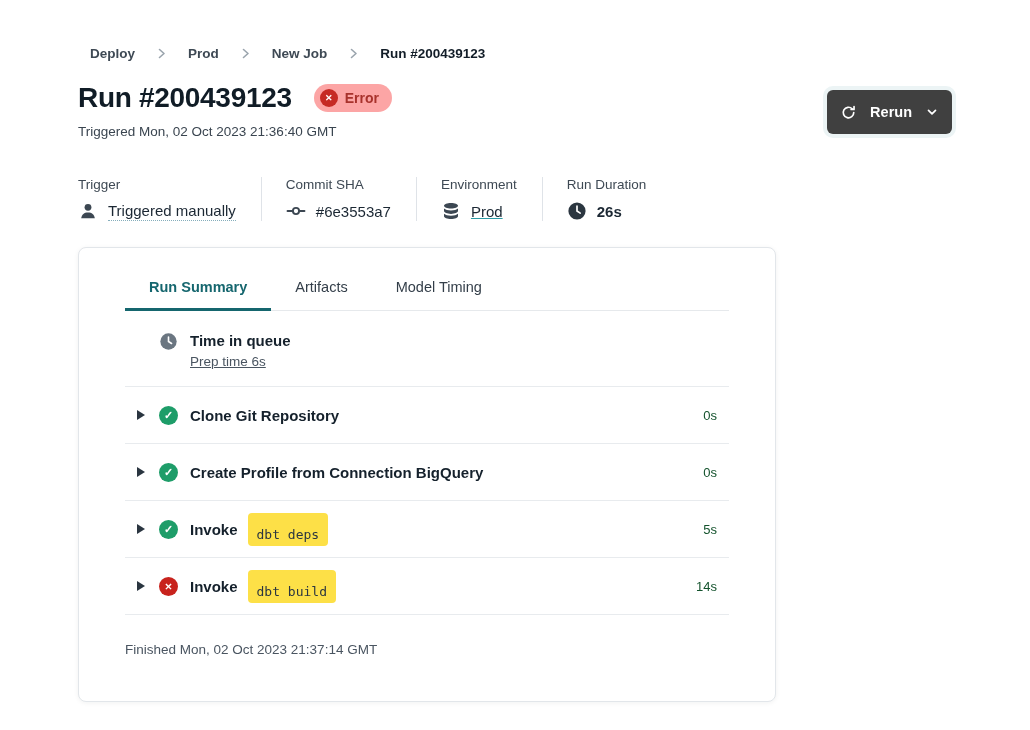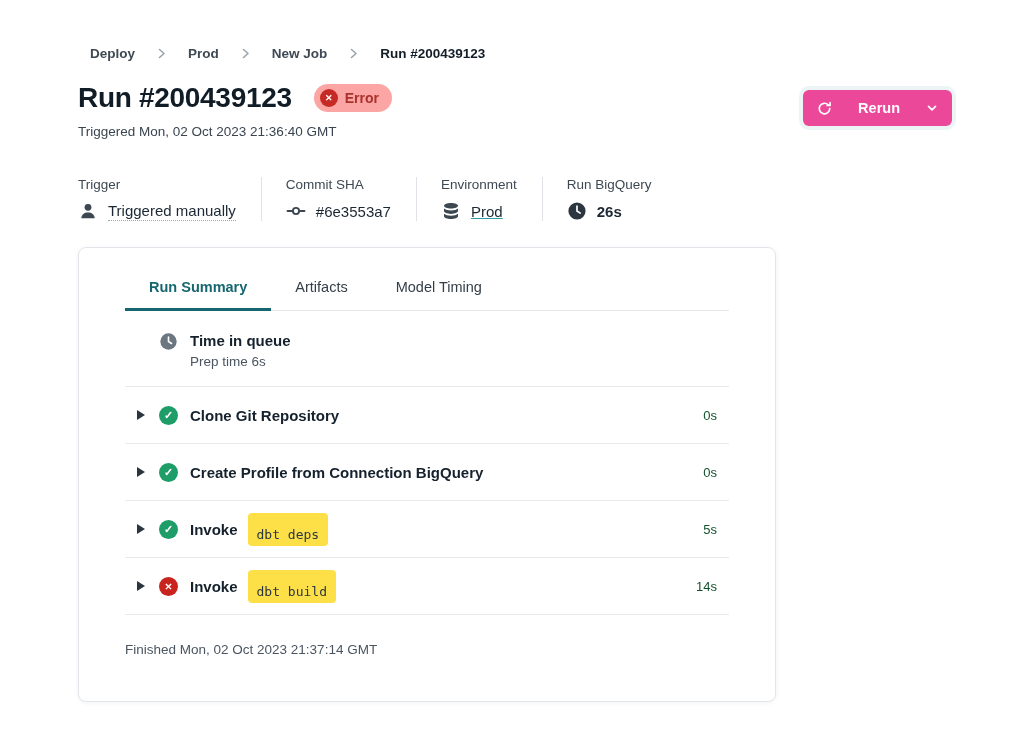--- a/index.html
+++ b/index.html
@@ -30,24 +30,24 @@
   .badge-dot {
     width:18px; height:18px; border-radius:50%; background:#c62a24;
     color:#fff; display:flex; align-items:center; justify-content:center;
     font-size:9px; font-weight:700;
   }
   .badge-dot::after { content:"✕"; }
   .triggered { margin-top:10px; font-size:13.5px; color:#3a4550; }
 
   .rerun-btn {
     position:absolute; top:44px; right:78px;
-    height:36px; padding:0 14px 0 14px;
-    background:#ec4899; border:none; border-radius:6px;
+    height:44px; padding:0 14px 0 14px;
+    background:#404040; border:none; border-radius:6px;
     color:#fff; font-size:14.5px; font-weight:600;
-    display:flex; align-items:center; gap:26px; cursor:pointer;
+    display:flex; align-items:center; gap:14px; cursor:pointer;
     font-family:"Liberation Sans", sans-serif;
     box-shadow:0 0 0 4px rgba(14,117,123,0.08);
   }
 
   
   .details { display:flex; margin-top:38px; }
   .detail-col { padding-right:25px; margin-right:24px; border-right:1px solid #dfe3e8; }
   .detail-col:last-child { border-right:none; }
   .detail-label { font-size:13.5px; color:#3e4954; }
   .detail-value { margin-top:9px; display:flex; align-items:center; gap:10px; font-size:15px; color:#1b2733; }
@@ -71,21 +71,21 @@
   .tab {
     padding:15px 24px 13px; font-size:14.5px; color:#333e49; cursor:pointer;
     position:relative; margin-bottom:-1px;
   }
   .tab.active { color:#15666e; font-weight:700; border-bottom:3px solid #15666e; }
 
   
   .queue-row { display:flex; align-items:flex-start; padding:21px 0 16px 34px; border-bottom:1px solid #e8ebee; }
   .queue-texts { margin-left:12px; }
   .queue-title { font-size:15px; font-weight:700; color:#15212c; }
-  .queue-link { display:inline-block; margin-top:5px; font-size:13.5px; color:#4a5561; cursor:pointer; }
+  .queue-link { display:inline-block; margin-top:5px; font-size:13.5px; color:#4a5561; text-decoration:underline; cursor:pointer; }
 
   
   .step-row { display:flex; align-items:center; height:57px; border-bottom:1px solid #e8ebee; cursor:pointer; }
   .caret { width:0; height:0; margin-left:12px; border-left:8px solid #2a3540; border-top:5.5px solid transparent; border-bottom:5.5px solid transparent; cursor:pointer; }
   .status-dot {
     margin-left:14px; width:19px; height:19px; border-radius:50%;
     color:#fff; display:flex; align-items:center; justify-content:center; flex:none;
     font-size:11px; font-weight:700;
   }
   .status-dot[data-status="success"] { background:#1e9d69; }
@@ -189,21 +189,21 @@
           <svg width="20" height="20" viewBox="0 0 20 20" fill="#3c4752">
               <path d="M3 4.8C3 3.2 6.1 2 10 2s7 1.2 7 2.8-3.1 2.8-7 2.8-7-1.2-7-2.8z"></path>
               <path d="M3 7.6c1.3 1.3 4 2 7 2s5.7-.7 7-2v2.5c0 1.6-3.1 2.8-7 2.8s-7-1.2-7-2.8z"></path>
               <path d="M3 12.7c1.3 1.3 4 2 7 2s5.7-.7 7-2v2.5c0 1.6-3.1 2.8-7 2.8s-7-1.2-7-2.8z"></path>
             </svg>
         </span>
         <a class="env-link">Prod</a>
       </div>
     </div>
     <div class="detail-col">
-      <div class="detail-label">Run BigQuery</div>
+      <div class="detail-label">Run Duration</div>
       <div class="detail-value">
         <span class="icon">
           <svg width="20" height="20" viewBox="0 0 20 20">
               <circle cx="10" cy="10" r="8.6" fill="#2b3640"></circle>
               <path d="M10 5.2V10l3.2 2.1" fill="none" stroke="#fff" stroke-width="1.7" stroke-linecap="round"></path>
             </svg>
         </span>
         <span class="duration-strong">26s</span>
       </div>
     </div>

